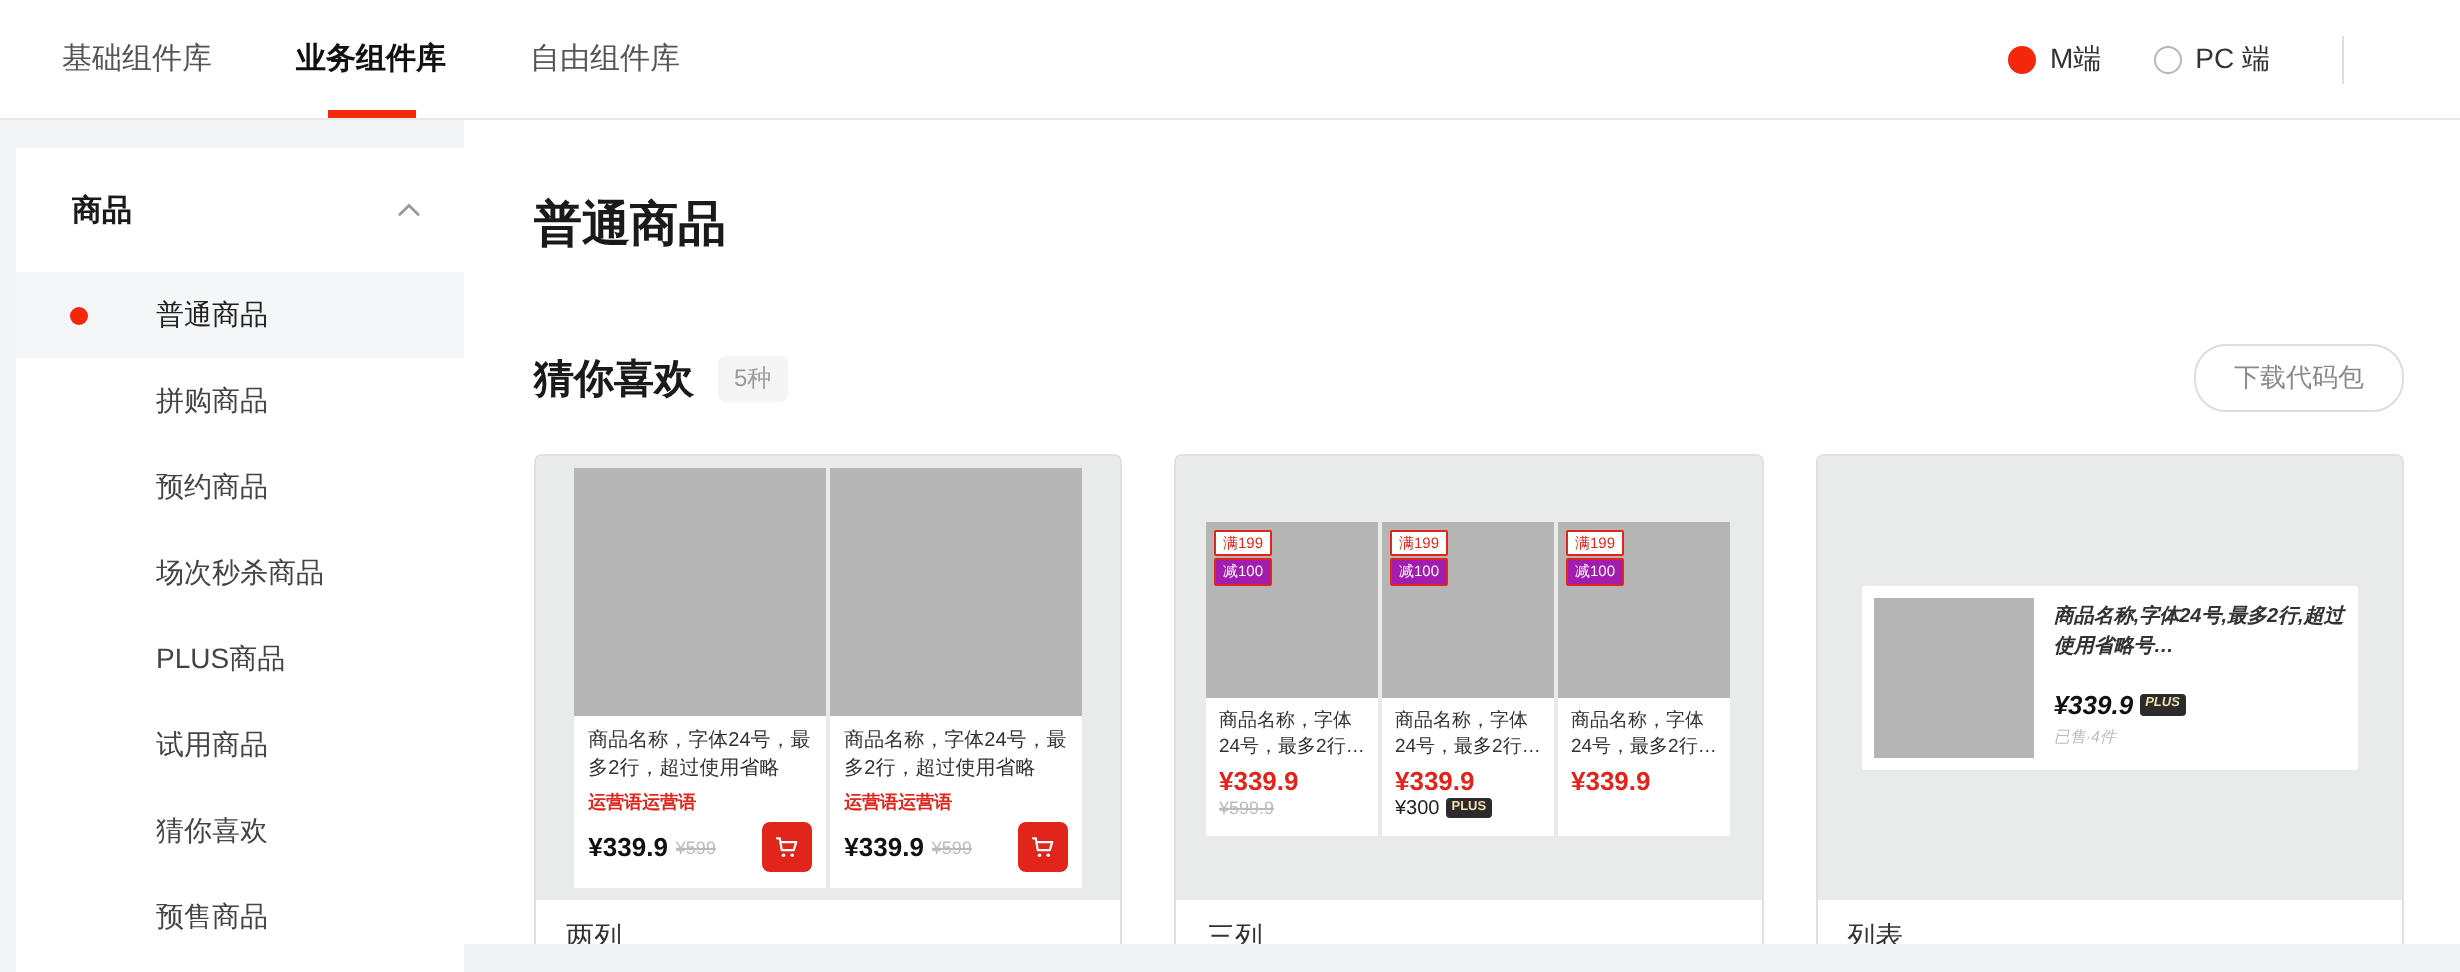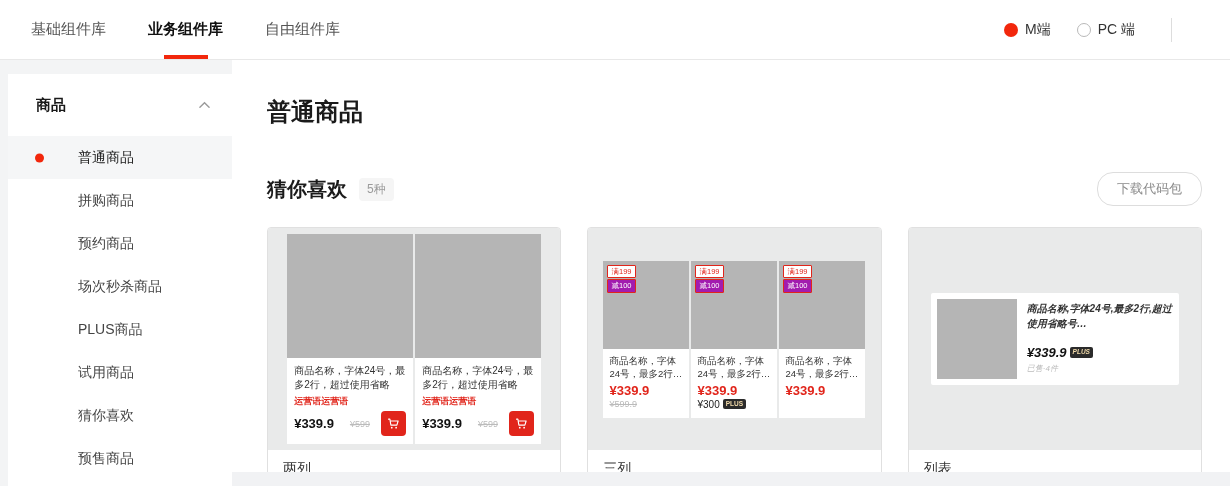--- a/index.html
+++ b/index.html
@@ -57,21 +57,21 @@
   .card { flex:1; border:1px solid #e0e0e0; border-radius:4px; overflow:hidden;
           background:#fff; cursor:pointer; }
   .preview { height:222px; background:#e9eaea; display:flex; align-items:center; justify-content:center; }
   .card-footer { height:38px; display:flex; align-items:center; padding:0 15px;
                  font-size:14px; color:#333; background:#fff; }
 
   
   .img-ph { background:#b5b5b5; }
   .p-name { font-size:10px; color:#333; line-height:1.4; height:28px; overflow:hidden; }
   .price-b { font-size:13px; font-weight:bold; color:#111; }
-  .old-p { font-size:9px; color:#bbb; text-decoration:line-through; margin-left:16px; }
+  .old-p { font-size:9px; color:#bbb; text-decoration:line-through; margin-left:4px; }
 
   
   .two-col { display:flex; gap:2px; }
   .t2 { width:126px; background:#fff; }
   .t2 .img-ph { height:124px; }
   .t2 .info { padding:6px 7px 8px; }
   .op-tag { font-size:9px; font-weight:bold; color:#e1251b; margin-top:3px; }
   .pr-row { display:flex; align-items:center; margin-top:3px; }
   .cart-btn { width:25px; height:25px; background:#e1251b; border-radius:4px;
               margin-left:auto; display:flex; align-items:center; justify-content:center; }

